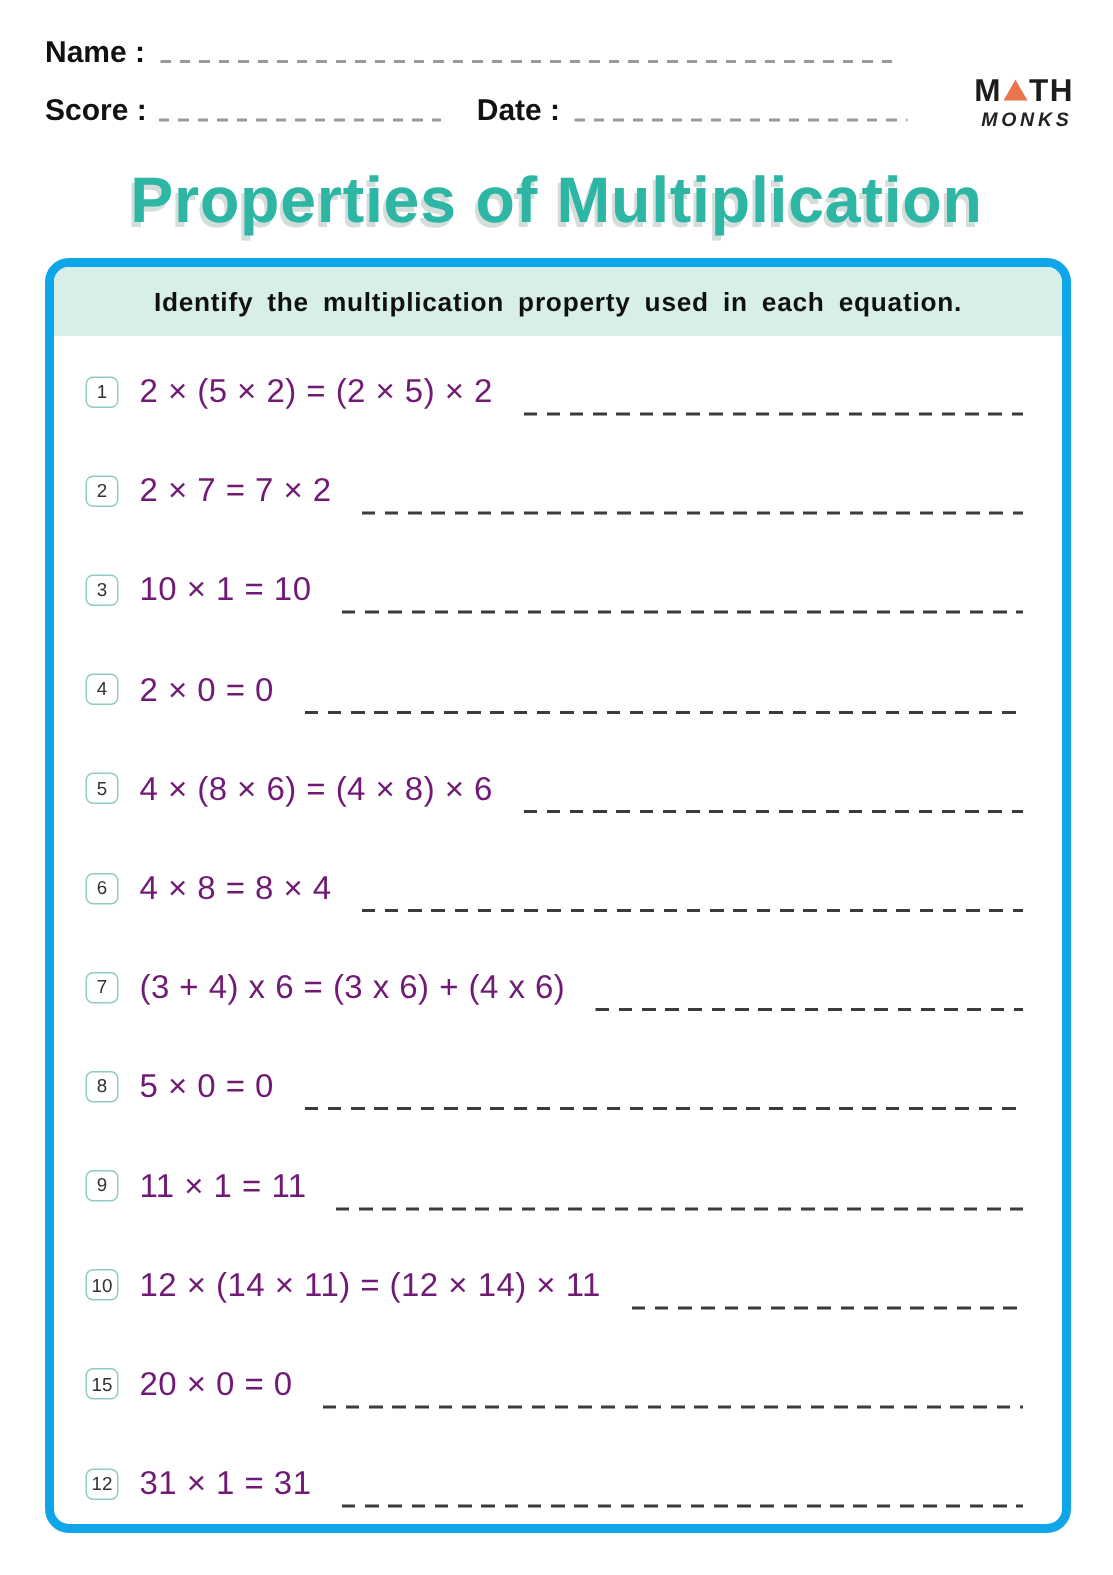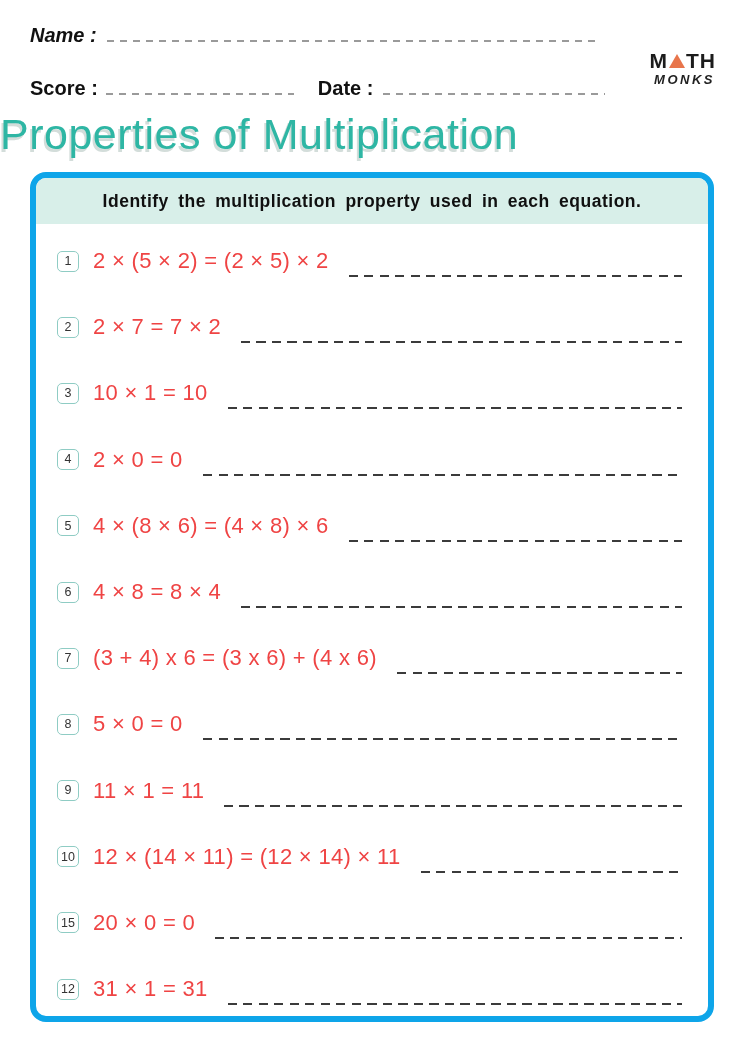--- a/index.html
+++ b/index.html
@@ -8,21 +8,21 @@
     background: #ffffff;
     font-family: "Liberation Sans", sans-serif;
     position: relative;
     overflow: hidden;
   }
   .page { position: relative; width: 742px; height: 1050px; }
 
   
   .top-header { position: relative; padding: 24px 28px 0 30px; height: 72px; }
   .field-row { display: flex; align-items: flex-end; }
-  .name-row { margin-bottom: 31px; font-style: italic; }
+  .name-row { margin-bottom: 17px; }
   .field-label { font-size: 20px; font-weight: 600; color: #111; line-height: 1.1; white-space: pre; }
   .dashline {
     display: inline-block; height: 2px; margin-bottom: 4px;
     background: repeating-linear-gradient(90deg, #9a9a9a 0 7px, transparent 7px 13px);
   }
   .name-line  { width: 492px; margin-left: 10px; }
   .score-line { width: 188px; margin-left: 8px; }
   .date-label { margin-left: 24px; }
   .date-line  { width: 222px; margin-left: 10px; }
 
@@ -32,22 +32,22 @@
   .logo-triangle {
     width: 0; height: 0; display: inline-block; margin: 0 1px;
     border-left: 8px solid transparent; border-right: 8px solid transparent;
     border-bottom: 14px solid #E8754B;
   }
   .logo-bottom { font-size: 13px; font-weight: bold; letter-spacing: 2.5px;
     color: #222; margin-top: 1px; padding-right: 1px; font-style: italic; }
 
   
   .title {
-    margin: 14px 0 0; text-align: left;
-    font-size: 43px; font-weight: normal; letter-spacing: 0.5px;
+    margin: 14px 0 0; text-align: center;
+    font-size: 43px; font-weight: bold; letter-spacing: 0.5px;
     color: #2EB6A4;
     text-shadow: -2px 3px 0 #d3ddda;
   }
 
   
   .box {
     position: absolute; left: 30px; right: 28px; top: 172px; bottom: 28px;
     border: 6px solid #0ea5e9; border-radius: 16px;
     background: #ffffff; overflow: hidden;
   }
@@ -58,21 +58,21 @@
     color: #101010;
   }
   .problems { padding: 4px 26px 0 21px; }
   .problem-row { height: 66.2px; display: flex; align-items: center; }
   .badge {
     min-width: 14px; height: 17px; padding: 1px 3px;
     border: 1.5px solid #8FCCC4; border-radius: 5px;
     display: inline-flex; align-items: center; justify-content: center;
     font-size: 12.5px; color: #333; background: #fff; line-height: 1;
   }
-  .equation { margin-left: 14px; font-size: 22px; color: #ef4444;
+  .equation { margin-left: 14px; font-size: 22px; color: #701a75;
     letter-spacing: 0.3px; white-space: pre; }
   .answer-line {
     flex: 1; height: 2px; margin-left: 20px;
     transform: translateY(15px);
     background: repeating-linear-gradient(90deg, #3b3b3b 0 9px, transparent 9px 15.5px);
   }
 </style>
 </head>
 <body>
 

